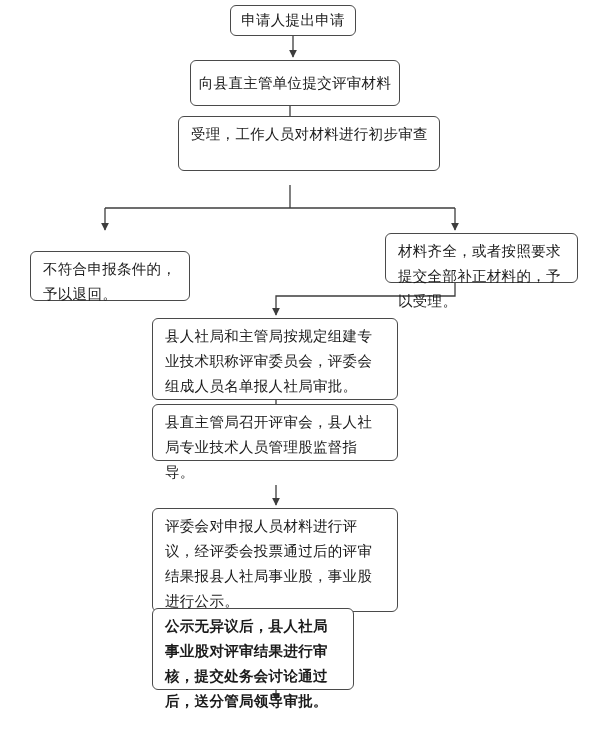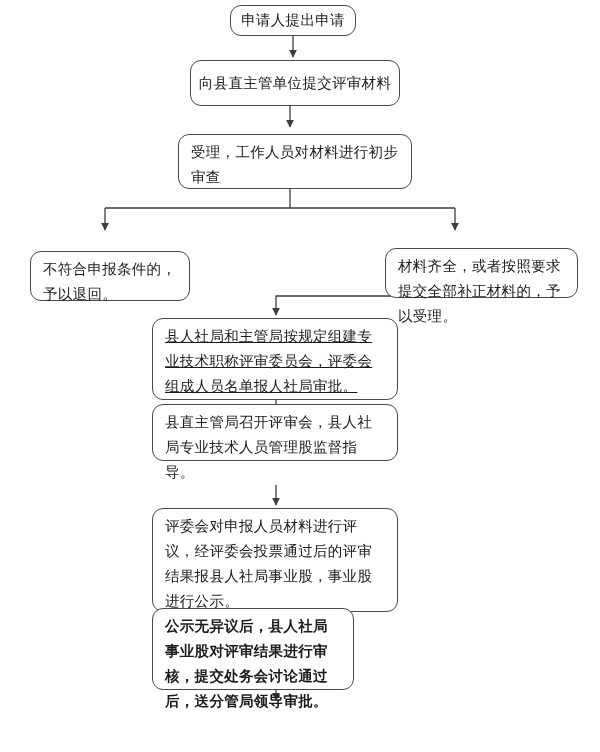--- a/index.html
+++ b/index.html
@@ -20,21 +20,21 @@
     left: 0;
     top: 0;
     width: 600px;
     height: 752px;
     pointer-events: none;
   }
   .node {
     position: absolute;
     box-sizing: border-box;
     border: 1px solid #4a4a4a;
-    border-radius: 11px;
+    border-radius: 6px;
     background: #ffffff;
     color: #1a1a1a;
     font-size: 14.5px;
     line-height: 25px;
     letter-spacing: 0.3px;
     padding: 5px 11px 5px 12px;
     text-align: left;
   }
   .node.center {
     display: flex;
@@ -84,33 +84,33 @@
   </svg>
 
   <div class="node center" style="left: 230px; top: 5px; width: 126px; height: 31px;">
     <span class="txt">申请人提出申请</span>
   </div>
 
   <div class="node center" style="left: 190px; top: 60px; width: 210px; height: 46px;">
     <span class="txt">向县直主管单位提交评审材料</span>
   </div>
 
-  <div class="node" style="left: 178px; top: 134px; width: 234px; height: 55px;">
+  <div class="node" style="left: 178px; top: 116px; width: 262px; height: 55px;">
     <span class="txt">受理，工作人员对材料进行初步审查</span>
   </div>
 
   <div class="node" style="left: 30px; top: 251px; width: 160px; height: 50px;">
     <span class="txt">不符合申报条件的，予以退回。</span>
   </div>
 
-  <div class="node" style="left: 385px; top: 248px; width: 193px; height: 50px;">
+  <div class="node" style="left: 385px; top: 233px; width: 193px; height: 50px;">
     <span class="txt">材料齐全，或者按照要求提交全部补正材料的，予以受理。</span>
   </div>
 
-  <div class="node" style="left: 152px; top: 318px; width: 246px; height: 82px; text-decoration: underline;">
+  <div class="node" style="left: 152px; top: 318px; width: 246px; height: 82px;">
     <span class="txt">县人社局和主管局按规定组建专业技术职称评审委员会，评委会组成人员名单报人社局审批。</span>
   </div>
 
   <div class="node" style="left: 152px; top: 404px; width: 246px; height: 57px;">
     <span class="txt">县直主管局召开评审会，县人社局专业技术人员管理股监督指导。</span>
   </div>
 
   <div class="node" style="left: 152px; top: 508px; width: 246px; height: 104px;">
     <span class="txt">评委会对申报人员材料进行评议，经评委会投票通过后的评审结果报县人社局事业股，事业股进行公示。</span>
   </div>

